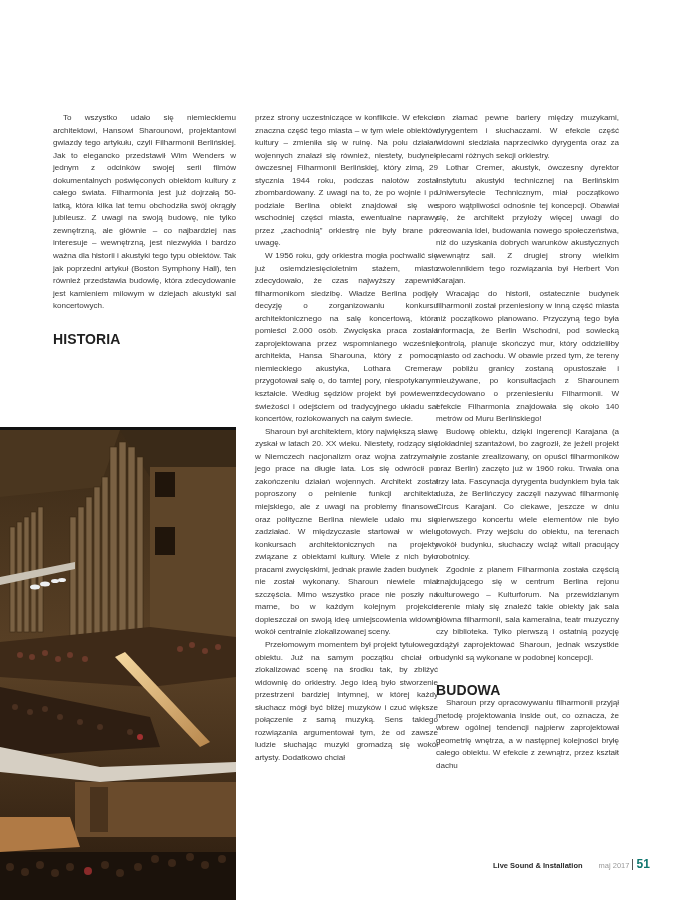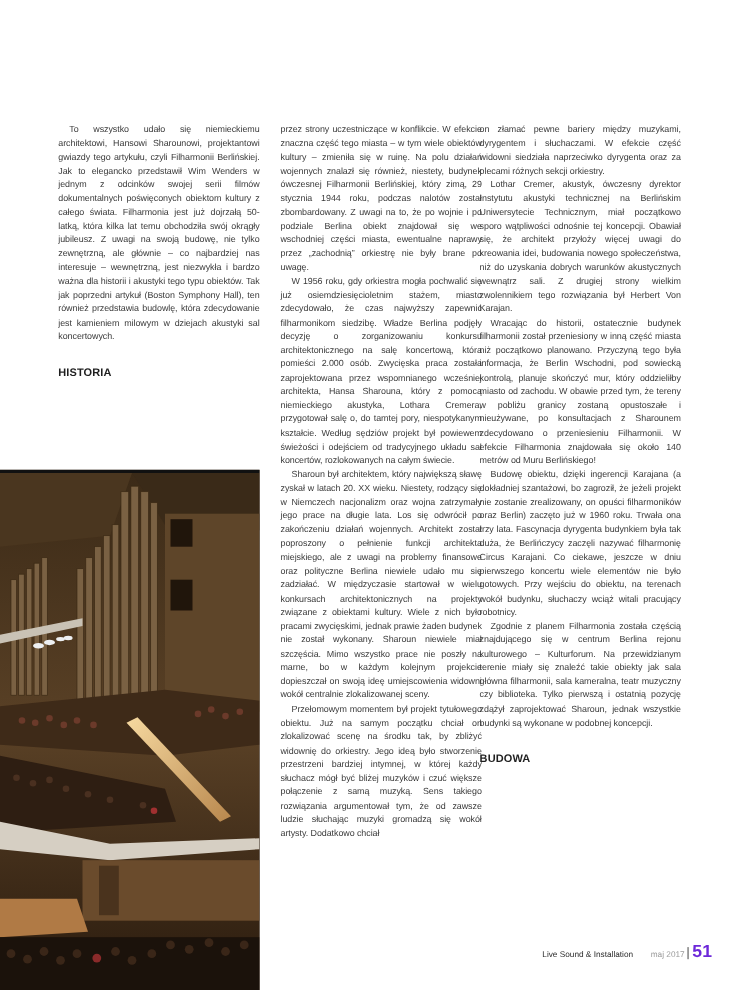--- a/index.html
+++ b/index.html
@@ -5,32 +5,32 @@
     html, body { margin: 0; padding: 0; background: #ffffff; }
     body { width: 675px; height: 900px; position: relative; overflow: hidden;
            font-family: "Liberation Sans", sans-serif; color: #3a3a3a; }
     .col { position: absolute; top: 112px; width: 183px; font-size: 8.1px; line-height: 12.55px;
            text-align: justify; hyphens: manual; letter-spacing: -0.05px; }
     .col p { margin: 0; text-indent: 10px; }
     .col p.noindent { text-indent: 0; }
     .col1 { left: 53px; }
     .col2 { left: 255px; }
     .col3 { left: 436px; }
-    h3.sec { margin: 8px 0 0 0; font-size: 10px; font-weight: bold; color: #1f1f1f;
+    h3.sec { margin: 8px 0 0 0; font-size: 14px; font-weight: bold; color: #1f1f1f;
              letter-spacing: 0.1px; line-height: 13px; }
     .spacer { height: 12px; }
     .photo { position: absolute; left: 0; top: 427px; width: 236px; height: 473px; overflow: hidden;
              background: #2a1c10; }
     .footer { position: absolute; left: 493px; top: 857px; font-size: 7.5px; color: #2a2a2a;
               white-space: nowrap; }
-    .footer .pub { font-weight: normal; }
+    .footer .pub { font-weight: bold; }
     .footer .date { color: #9a9a9a; margin-left: 16px; }
     .footer .bar { display: inline-block; width: 1px; height: 11px; background: #555; margin: 0 3px;
                    vertical-align: -2px; }
-    .footer .page { font-size: 16px; font-weight: bold; color: #6d28d9; margin-top: 32px; }
+    .footer .page { font-size: 12px; font-weight: bold; color: #0f766e; margin-top: 32px; }
   </style>
 </head>
 <body>
 
 <div class="col col1">
   <p>To wszystko udało się niemieckiemu architektowi, Hansowi Sharounowi, projektantowi gwiazdy tego artykułu, czyli Filharmonii Berlińskiej. Jak to elegancko przedstawił Wim Wenders w jednym z odcinków swojej serii filmów dokumentalnych poświęconych obiektom kultury z całego świata. Filharmonia jest już dojrzałą 50-latką, która kilka lat temu obchodziła swój okrągły jubileusz. Z uwagi na swoją budowę, nie tylko zewnętrzną, ale głównie – co najbardziej nas interesuje – wewnętrzną, jest niezwykła i bardzo ważna dla historii i akustyki tego typu obiektów. Tak jak poprzedni artykuł (Boston Symphony Hall), ten również przedstawia budowlę, która zdecydowanie jest kamieniem milowym w dziejach akustyki sal koncertowych.</p>
   <div class="spacer"></div>
   <h3 class="sec">HISTORIA</h3>
 </div>
 
@@ -42,20 +42,21 @@
 </div>
 
 <div class="col col3">
   <p class="noindent">on złamać pewne bariery między muzykami, dyrygentem i słuchaczami. W efekcie część widowni siedziała naprzeciwko dyrygenta oraz za plecami różnych sekcji orkiestry.</p>
   <p>Lothar Cremer, akustyk, ówczesny dyrektor Instytutu akustyki technicznej na Berlińskim Uniwersytecie Technicznym, miał początkowo sporo wątpliwości odnośnie tej koncepcji. Obawiał się, że architekt przyłoży więcej uwagi do kreowania idei, budowania nowego społeczeństwa, niż do uzyskania dobrych warunków akustycznych wewnątrz sali. Z drugiej strony wielkim zwolennikiem tego rozwiązania był Herbert Von Karajan.</p>
   <p>Wracając do historii, ostatecznie budynek filharmonii został przeniesiony w inną część miasta niż początkowo planowano. Przyczyną tego była informacja, że Berlin Wschodni, pod sowiecką kontrolą, planuje skończyć mur, który oddzieliłby miasto od zachodu. W obawie przed tym, że tereny w pobliżu granicy zostaną opustoszałe i nieużywane, po konsultacjach z Sharounem zdecydowano o przeniesieniu Filharmonii. W efekcie Filharmonia znajdowała się około 140 metrów od Muru Berlińskiego!</p>
   <p>Budowę obiektu, dzięki ingerencji Karajana (a dokładniej szantażowi, bo zagroził, że jeżeli projekt nie zostanie zrealizowany, on opuści filharmoników oraz Berlin) zaczęto już w 1960 roku. Trwała ona trzy lata. Fascynacja dyrygenta budynkiem była tak duża, że Berlińczycy zaczęli nazywać filharmonię Circus Karajani. Co ciekawe, jeszcze w dniu pierwszego koncertu wiele elementów nie było gotowych. Przy wejściu do obiektu, na terenach wokół budynku, słuchaczy wciąż witali pracujący robotnicy.</p>
   <p>Zgodnie z planem Filharmonia została częścią znajdującego się w centrum Berlina rejonu kulturowego – Kulturforum. Na przewidzianym terenie miały się znaleźć takie obiekty jak sala główna filharmonii, sala kameralna, teatr muzyczny czy biblioteka. Tylko pierwszą i ostatnią pozycję zdążył zaprojektować Sharoun, jednak wszystkie budynki są wykonane w podobnej koncepcji.</p>
   <div class="spacer"></div>
   <h3 class="sec">BUDOWA</h3>
+  <p>Sharoun przy opracowywaniu filharmonii przyjął metodę projektowania inside out, co oznacza, że wbrew ogólnej tendencji najpierw zaprojektował geometrię wnętrza, a w następnej kolejności bryłę całego obiektu. W efekcie z zewnątrz, przez kształt dachu</p>
 </div>
 
 <div class="photo">
   <svg width="236" height="473" viewBox="0 0 236 473" xmlns="http://www.w3.org/2000/svg">
     <defs>
       <linearGradient id="wall" x1="0" y1="0" x2="0" y2="1">
         <stop offset="0" stop-color="#3b2a17"></stop>
         <stop offset="0.5" stop-color="#5a4126"></stop>
         <stop offset="1" stop-color="#2a1b0e"></stop>
       </linearGradient>

